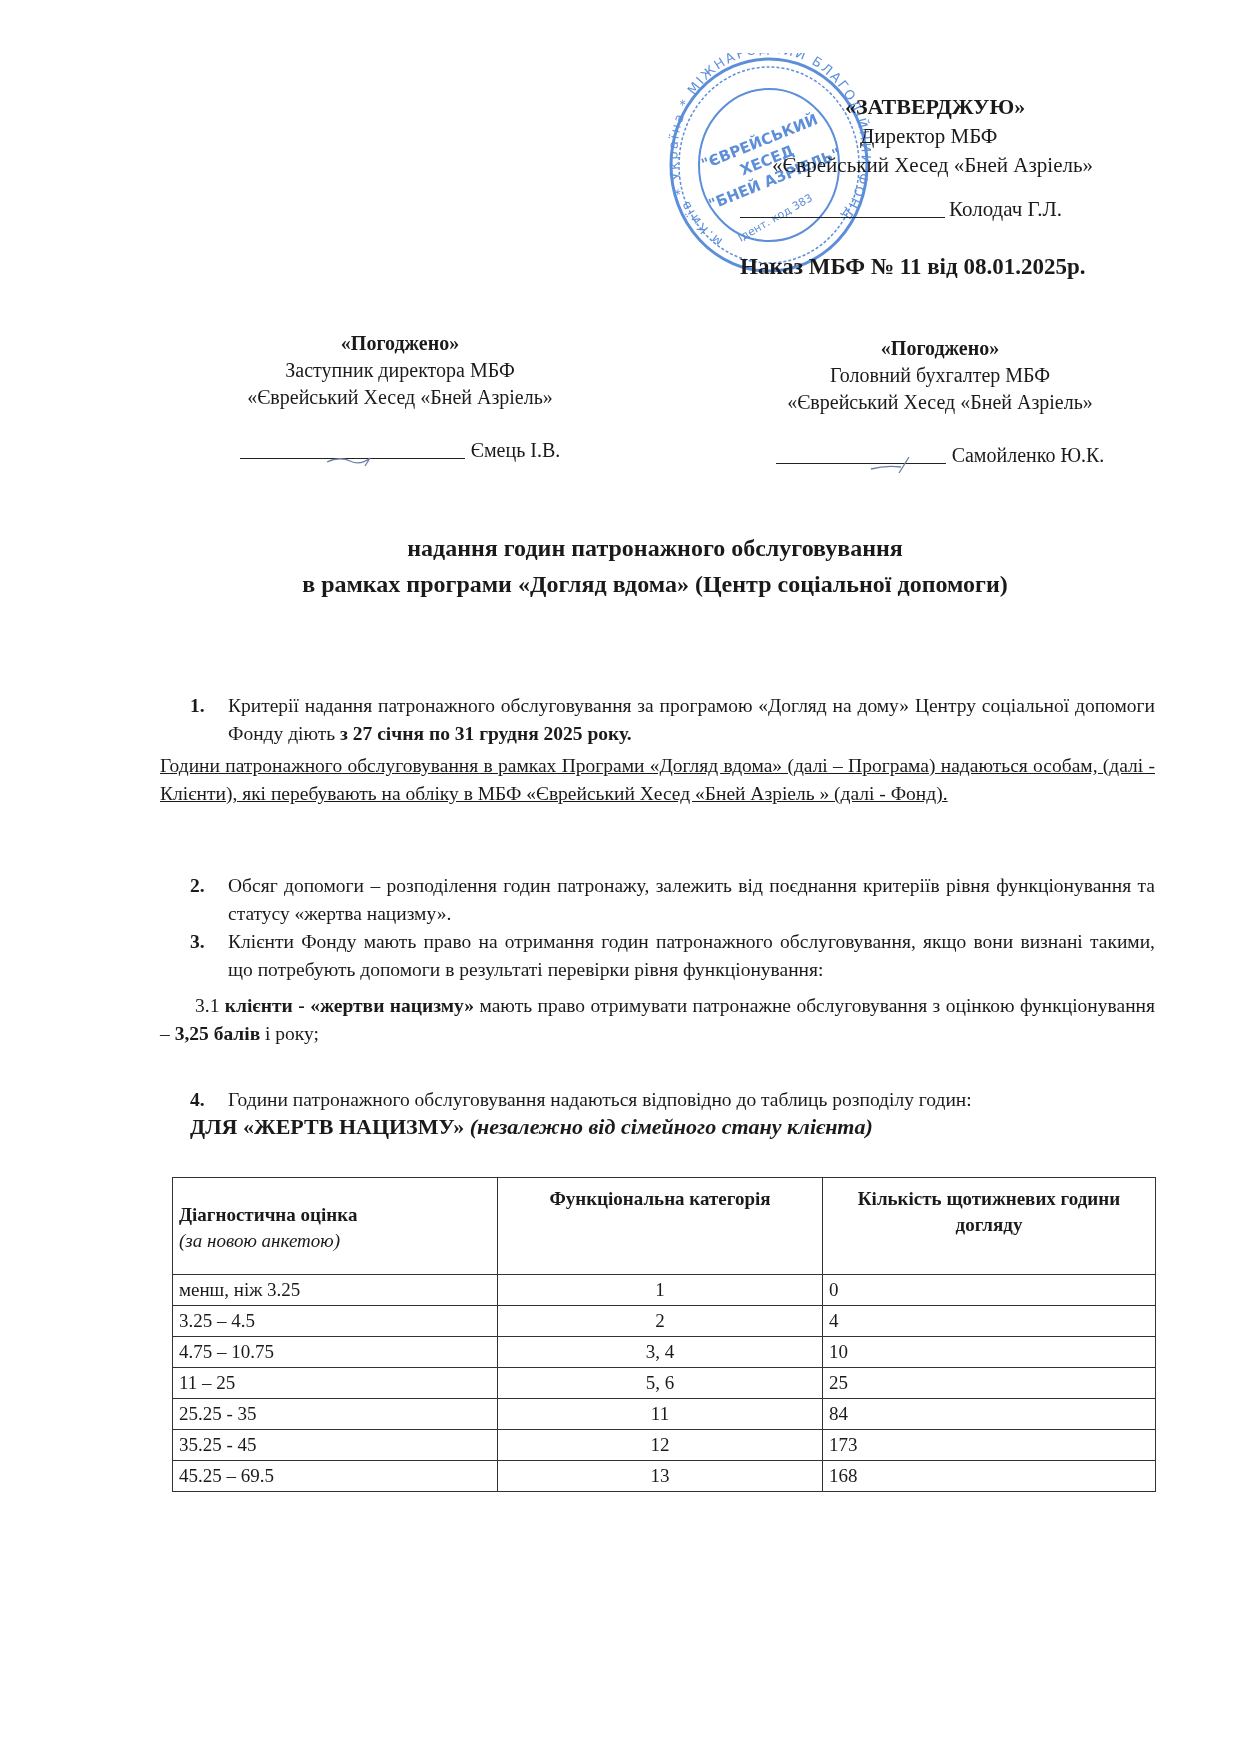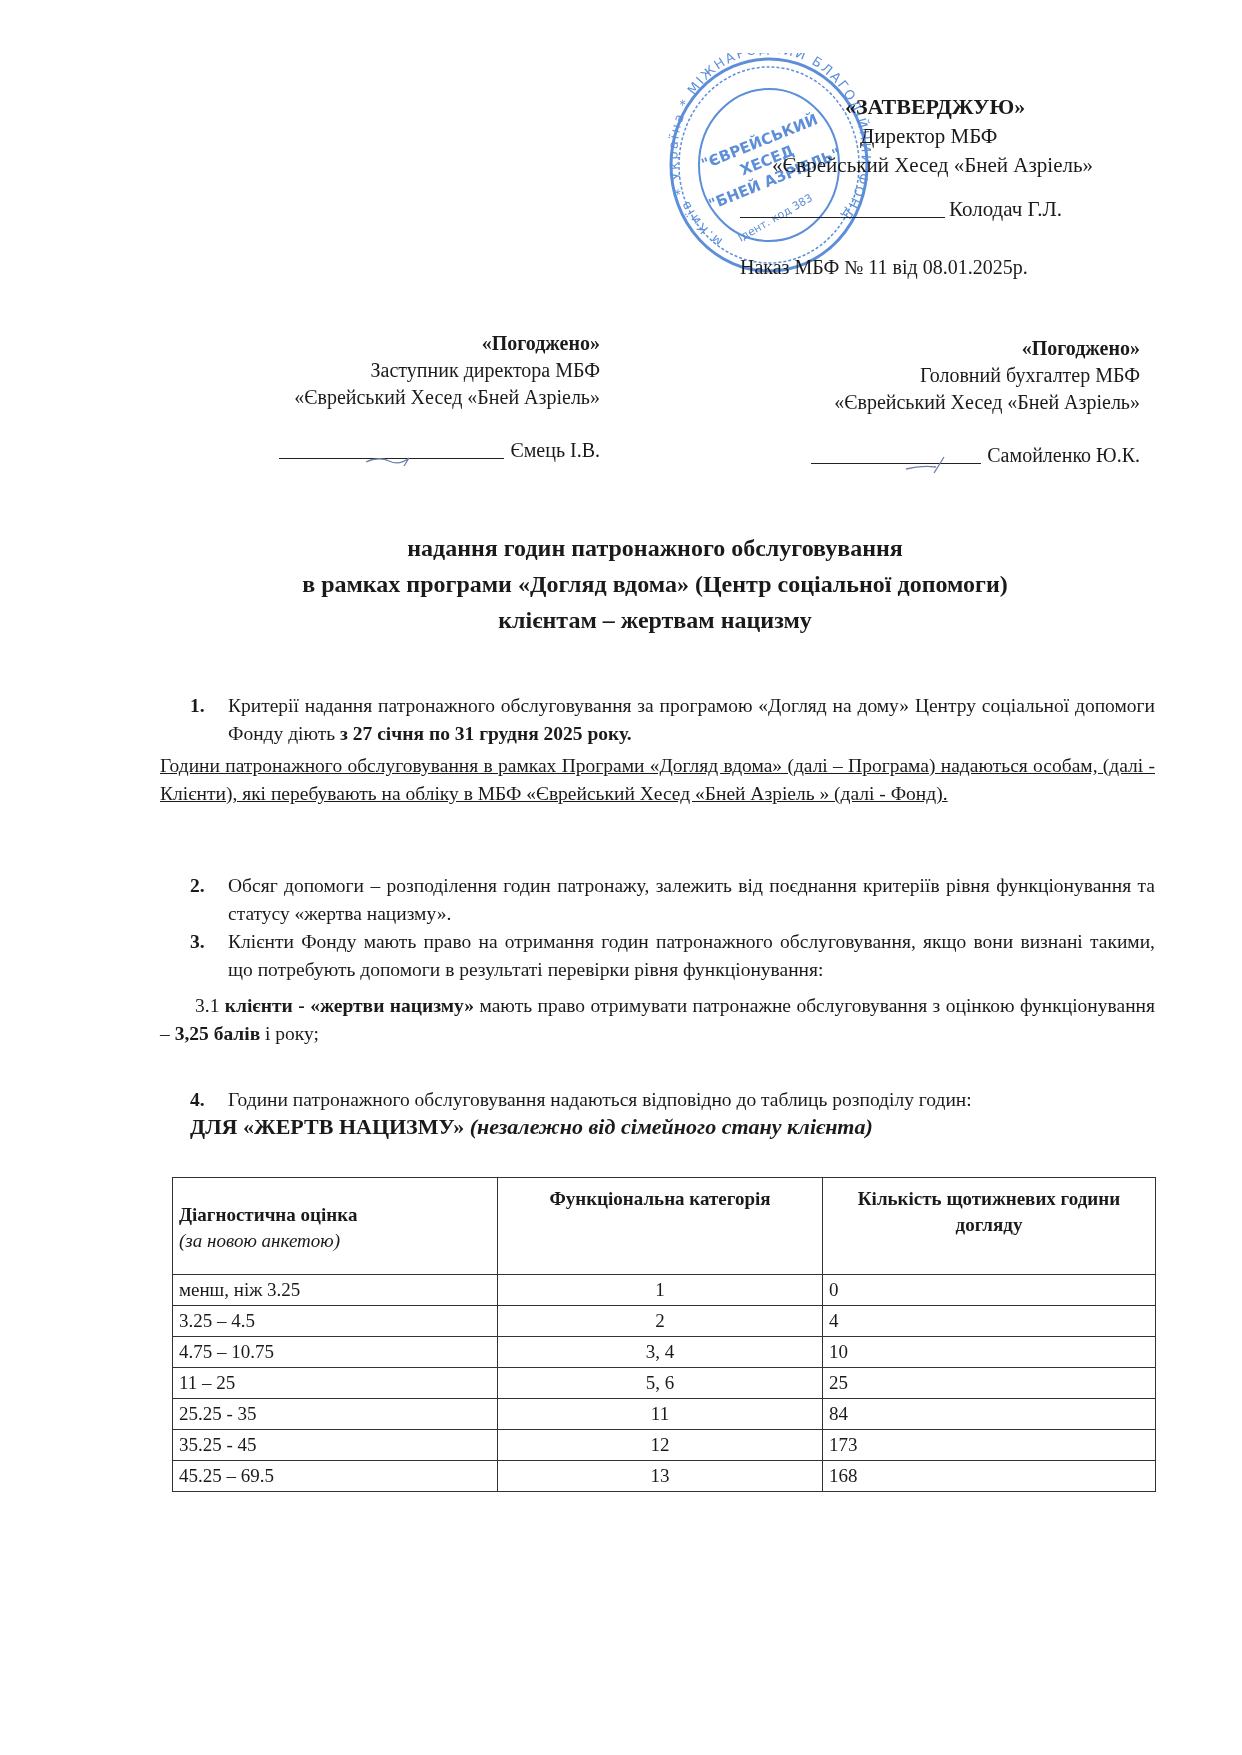--- a/index.html
+++ b/index.html
@@ -11,27 +11,27 @@
   .b { font-weight: bold; }
   .i { font-style: italic; }
 
   
   #approve { left: 740px; top: 92px; width: 380px; font-size: 21px; line-height: 30px; }
   #approve .ttl { position: absolute; left: 105px; top: 0; font-weight: bold; font-size: 22px; }
   #approve .pos { position: absolute; left: 120px; top: 29px; }
   #approve .org { position: absolute; left: 32px; top: 58px; white-space: nowrap; }
   #approve .sig { position: absolute; left: 0; top: 102px; white-space: nowrap; }
   #approve .sig .line { display: inline-block; width: 205px; border-bottom: 1.5px solid #222; margin-right: 4px; vertical-align: -2px; }
-  #approve .order { position: absolute; left: 0; top: 160px; font-weight: normal; font-size: 20px; white-space: nowrap; }
+  #approve .order { position: absolute; left: 0; top: 160px; font-weight: bold; font-size: 23px; white-space: nowrap; }
 
   
   #stamp { left: 667px; top: 53px; width: 205px; height: 225px; opacity: 0.78; }
 
   
-  .agreed { font-size: 20px; line-height: 27px; text-align: right; }
+  .agreed { font-size: 20px; line-height: 27px; text-align: center; }
   .agreed .ttl { font-weight: bold; }
   #agreed-left { left: 200px; top: 330px; width: 400px; }
   #agreed-right { left: 740px; top: 335px; width: 400px; }
   .agreed .sig { margin-top: 26px; white-space: nowrap; }
   .agreed .sig .line { display: inline-block; width: 225px; border-bottom: 1.5px solid #222; margin-right: 6px; vertical-align: -2px; position: relative; }
   #agreed-right .sig .line { width: 170px; }
   .scribble { position: absolute; left: 85px; top: -12px; width: 60px; height: 22px; }
 
   
   #title-block { left: 160px; top: 530px; width: 990px; text-align: center; font-weight: bold; line-height: 36px; }
@@ -116,21 +116,20 @@
       <svg class="scribble" viewBox="0 0 60 22">
           <path d="M10 18 Q25 14 40 16 M48 6 L38 22" fill="none" stroke="#6c7fa8" stroke-width="1.3"></path>
         </svg>
     </span><span>Самойленко Ю.К.</span>
   </div>
 </div>
 
 <div class="abs" id="title-block">
   <div class="t2">надання годин патронажного обслуговування</div>
   <div class="t2">в рамках програми «Догляд вдома» (Центр соціальної допомоги)</div>
-  <div class="t2">клієнтам – жертвам нацизму</div>
 </div>
 
 <div class="abs numlist para" id="sec-1">
   <div class="numitem">
     <span class="n">1.</span>
     <span>Критерії надання патронажного обслуговування за програмою «Догляд на дому» Центру соціальної допомоги Фонду діють </span><span class="b">з 27 січня по 31 грудня 2025 року.</span>
   </div>
 </div>
 
 <div class="abs para" id="p-intro">Години патронажного обслуговування в рамках Програми «Догляд вдома» (далі – Програма) надаються особам, (далі - Клієнти), які перебувають на обліку в МБФ «Єврейський Хесед «Бней Азріель » (далі - Фонд).</div>

